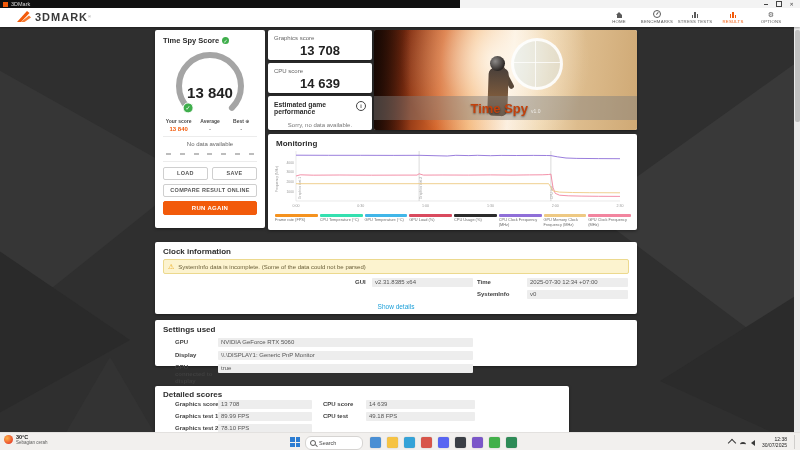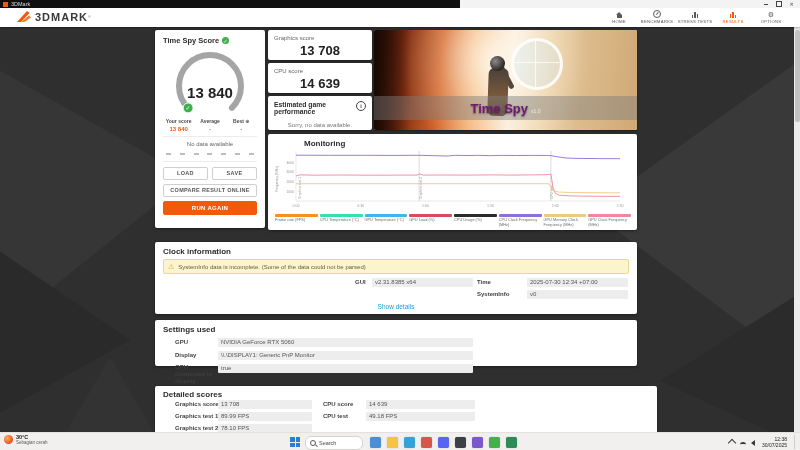--- a/index.html
+++ b/index.html
@@ -69,21 +69,21 @@
   .banner-bg{position:absolute;inset:0;background:linear-gradient(95deg,#2b0e05 0%,#7e2c10 12%,#d4652a 26%,#f3b476 38%,#fbf0e2 52%,#f0d9b4 64%,#ddbc8d 78%,#cfa975 100%);}
   .banner-glow{position:absolute;inset:0;background:radial-gradient(circle at 46% 30%,rgba(255,250,240,.85) 0%,rgba(255,240,220,.25) 35%,rgba(0,0,0,0) 60%);}
   .banner-edge{position:absolute;inset:0;background:linear-gradient(90deg,rgba(18,7,3,.85) 0%,rgba(0,0,0,0) 14%);}
   .lens{position:absolute;left:52%;top:8%;width:46px;height:46px;border:3px solid rgba(255,255,255,.85);border-radius:50%;background:rgba(215,232,238,.4);}
   .lens:before{content:"";position:absolute;left:0;top:46%;width:100%;height:1px;background:rgba(255,255,255,.75);}
   .lens:after{content:"";position:absolute;left:46%;top:0;width:1px;height:100%;background:rgba(255,255,255,.75);}
   .astro-helm{position:absolute;left:44%;top:26%;width:15px;height:15px;border-radius:50%;background:radial-gradient(circle at 35% 35%,#8d8a88,#2c2724 70%);}
   .astro-body{position:absolute;left:43.2%;top:38%;width:20px;height:48px;border-radius:6px;background:linear-gradient(180deg,#4a403a,#7c5a3c 60%,#5e4026);transform:rotate(2deg);}
   .astro-arm{position:absolute;left:49.5%;top:34%;width:5px;height:26px;border-radius:3px;background:#584738;transform:rotate(-28deg);}
   .banner-band{position:absolute;left:0;top:66%;width:100%;height:24px;background:rgba(125,125,125,.45);display:flex;align-items:center;justify-content:center;}
-  .banner-title{font-size:13px;font-weight:bold;color:#701a75;text-shadow:0 1px 2px rgba(0,0,0,.5);}
+  .banner-title{font-size:13px;font-weight:bold;color:#c2410c;text-shadow:0 1px 2px rgba(0,0,0,.5);}
   .banner-ver{font-size:5px;color:rgba(255,255,255,.75);margin-left:3px;margin-top:5px;}
   
   .lg-row{position:absolute;left:7px;top:80px;width:356px;display:flex;gap:2px;}
   .lg-item{flex:1;min-width:0;cursor:pointer;}
   .lg-bar{height:2.5px;border-radius:1px;}
   .lg-lbl{font-size:3.9px;color:#6e6e6e;margin-top:1.5px;line-height:1.2;}
   
   .warnbar{position:absolute;left:8px;top:17px;width:464px;height:13px;background:#fcf3cf;border:1px solid #ecd98e;border-radius:2px;display:flex;align-items:center;}
   .warn-ico{color:#e8a20c;font-size:7px;margin:0 4px;}
   .warn-text{font-size:6px;color:#6a5f38;}
@@ -259,21 +259,21 @@
     <div class="astro-body"></div>
     <div class="astro-helm"></div>
     <div class="lens"></div>
     <div class="banner-band">
       <span class="banner-title">Time Spy</span>
       <span class="banner-ver">v1.0</span>
     </div>
   </div>
 
   <div class="card" style="left:268px;top:107px;width:369px;height:96px;box-sizing:border-box;">
-    <div class="ctitle" style="position:absolute;left:8px;top:5px;margin-left:28px;">Monitoring</div>
+    <div class="ctitle" style="position:absolute;left:8px;top:5px;">Monitoring</div>
     <svg style="position:absolute;left:6px;top:15px;" width="356" height="62" viewBox="0 0 356 62">
         <line x1="22" y1="2" x2="22" y2="52" stroke="#dcdcdc" stroke-width="0.6"></line>
         <line x1="22" y1="52" x2="346" y2="52" stroke="#dcdcdc" stroke-width="0.6"></line>
         <text x="20" y="43.58461538461539" text-anchor="end" font-size="3.4" fill="#9a9a9a">1000</text>
         <text x="20" y="33.96923076923077" text-anchor="end" font-size="3.4" fill="#9a9a9a">2000</text>
         <text x="20" y="24.353846153846156" text-anchor="end" font-size="3.4" fill="#9a9a9a">3000</text>
         <text x="20" y="14.738461538461532" text-anchor="end" font-size="3.4" fill="#9a9a9a">4000</text>
         <text x="22" y="58" text-anchor="middle" font-size="3.6" fill="#9a9a9a">0:00</text>
         <text x="86.8" y="58" text-anchor="middle" font-size="3.6" fill="#9a9a9a">0:30</text>
         <text x="151.6" y="58" text-anchor="middle" font-size="3.6" fill="#9a9a9a">1:00</text>
@@ -344,21 +344,21 @@
   <div class="card" style="left:155px;top:293px;width:482px;height:46px;box-sizing:border-box;">
     <div class="ctitle" style="position:absolute;left:8px;top:5px;">Settings used</div>
     <div class="flabel" style="position:absolute;left:20px;top:19px;">GPU</div>
     <div class="fbox" style="position:absolute;left:63px;top:18px;width:252px;">NVIDIA GeForce RTX 5060</div>
     <div class="flabel" style="position:absolute;left:20px;top:32px;">Display</div>
     <div class="fbox" style="position:absolute;left:63px;top:31px;width:252px;">\\.\DISPLAY1: Generic PnP Monitor</div>
     <div class="flabel" style="position:absolute;left:20px;top:44px;width:40px;line-height:1.2;">GPU connected to display</div>
     <div class="fbox" style="position:absolute;left:63px;top:44px;width:252px;">true</div>
   </div>
 
-  <div class="card" style="left:155px;top:359px;width:502px;height:60px;box-sizing:border-box;">
+  <div class="card" style="left:155px;top:359px;width:414px;height:60px;box-sizing:border-box;">
     <div class="ctitle" style="position:absolute;left:8px;top:4px;">Detailed scores</div>
     <div class="flabel" style="position:absolute;left:20px;top:15px;">Graphics score</div>
     <div class="fbox" style="position:absolute;left:63px;top:14px;width:91px;">13 708</div>
     <div class="flabel" style="position:absolute;left:20px;top:27px;">Graphics test 1</div>
     <div class="fbox" style="position:absolute;left:63px;top:26px;width:91px;">89.99 FPS</div>
     <div class="flabel" style="position:absolute;left:20px;top:39px;">Graphics test 2</div>
     <div class="fbox" style="position:absolute;left:63px;top:38px;width:91px;">78.10 FPS</div>
     <div class="flabel" style="position:absolute;left:168px;top:15px;">CPU score</div>
     <div class="fbox" style="position:absolute;left:211px;top:14px;width:106px;">14 639</div>
     <div class="flabel" style="position:absolute;left:168px;top:27px;">CPU test</div>

